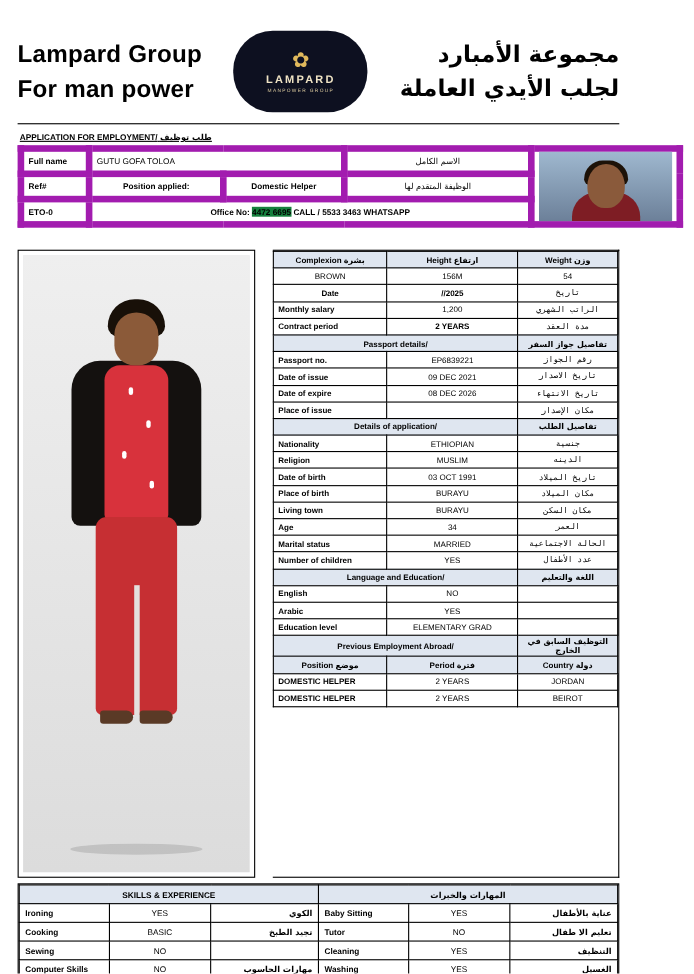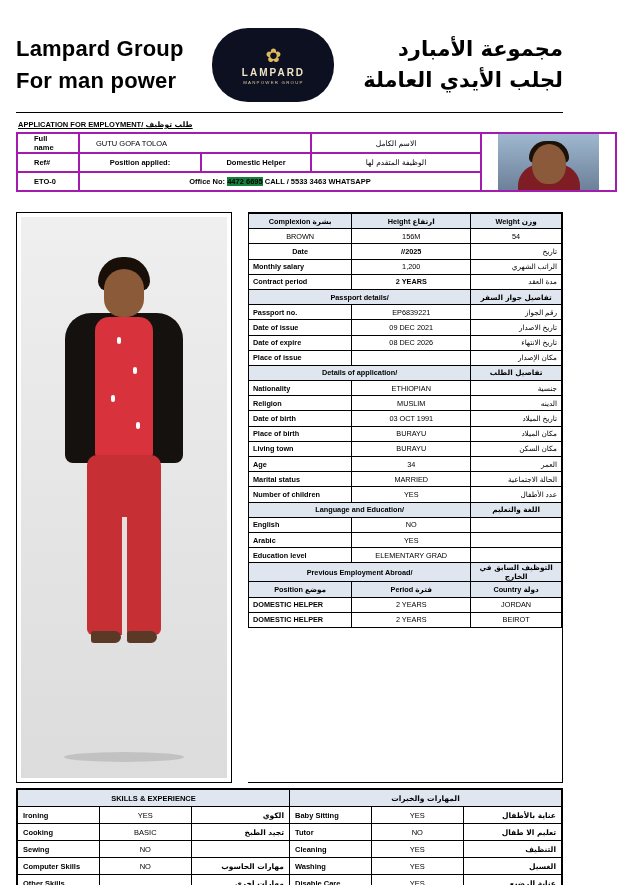--- a/index.html
+++ b/index.html
@@ -28,21 +28,21 @@
 
   .hr{border:none;border-top:1.6px solid #000;margin:2px 0 7px 0;}
 
   
   .apptitle{font-size:7.5px;font-weight:bold;text-decoration:underline;margin:0 0 3px 2px;}
   .apptitle .ar{font-family:"DejaVu Sans",sans-serif;}
 
   
   table{border-collapse:collapse;}
   .t-top{width:100%;table-layout:fixed;}
-  .t-top td{border:2px solid #a21caf;height:17px;font-size:7.5px;padding:0 16px;vertical-align:middle;}
+  .t-top td{border:6px solid #a21caf;height:17px;font-size:7.5px;padding:0 4px;vertical-align:middle;}
   .lbl{font-weight:bold;}
   .ar{font-family:"DejaVu Sans",sans-serif;direction:rtl;}
   .ctr{text-align:center;}
   .hl{background:#15803d;font-weight:bold;}
 
   .photo-box{position:relative;}
   .photo-head{
     width:100%;height:100%;
     background:linear-gradient(#9fb8cf,#6c8099);
     display:block;position:relative;overflow:hidden;
@@ -66,21 +66,21 @@
   .pf-leg-gap{position:absolute;left:50%;top:300px;width:5px;height:118px;margin-left:-2.5px;background:#e4e0dd;}
   .pf-shoe{position:absolute;top:414px;width:30px;height:12px;background:#5a3a26;border-radius:4px 8px 8px 4px;}
 
   .info-col{flex:1;border:1px solid #000;border-left:none;box-sizing:border-box;}
   .t-info{width:100%;table-layout:fixed;}
   .t-info td{border:1px solid #000;height:14.2px;font-size:7.3px;padding:0 4px;vertical-align:middle;}
   .t-info td.sec{background:#dfe6f0;font-weight:bold;text-align:center;font-size:7.3px;}
   .t-info td.hdr{background:#dfe6f0;font-weight:bold;text-align:center;}
   .t-info td.k{font-weight:bold;}
   .t-info td.v{text-align:center;}
-  .t-info td.a{text-align:right;font-family:Liberation Serif, serif;direction:rtl;}
+  .t-info td.a{text-align:center;font-family:Liberation Mono, monospace;direction:rtl;}
 
   
   .skills{margin-top:5px;border:1px solid #000;}
   .t-skills{width:100%;table-layout:fixed;}
   .t-skills td{border:1px solid #000;height:16px;font-size:7.5px;padding:0 5px;vertical-align:middle;}
   .t-skills td.band{background:#dfe6f0;font-weight:bold;text-align:center;}
   .t-skills td.k{font-weight:bold;}
   .t-skills td.v{text-align:center;}
   .t-skills td.a{text-align:right;font-family:"DejaVu Sans",sans-serif;direction:rtl;font-weight:bold;}
 

